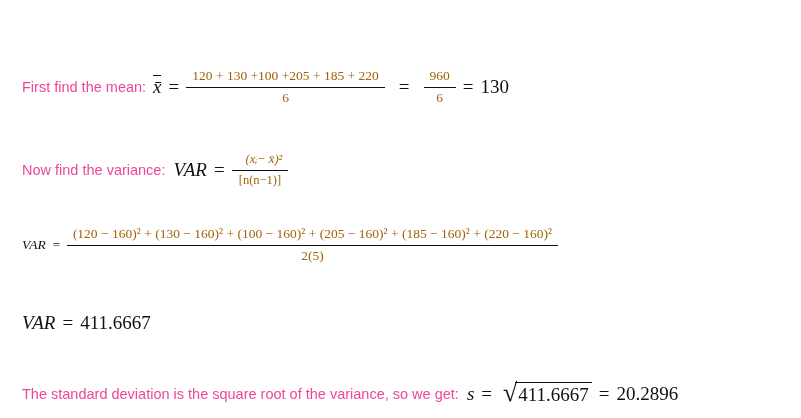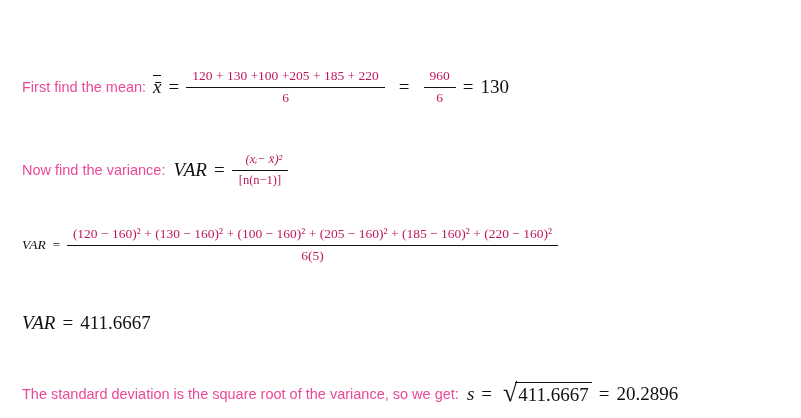--- a/index.html
+++ b/index.html
@@ -54,21 +54,21 @@
     display: inline-flex;
     flex-direction: column;
     align-items: center;
     justify-content: center;
     vertical-align: middle;
   }
   .frac .num, .frac .den {
     padding: 0 6px;
     text-align: center;
     font-family: "Liberation Serif", serif;
-    color: #be185d;
+    color: #a16207;
     line-height: 1.25;
   }
   .frac .bar {
     width: 100%;
     height: 1px;
     background: #111;
     margin: 2px 0;
   }
   .f-13 .num, .f-13 .den { font-size: 13.5px; }
   .f-12 .num, .f-12 .den { font-size: 12.5px; }
@@ -143,21 +143,21 @@
     <span class="den" style="">[n(n−1)]</span>
   </span>
 </div>
 
 <div class="line" style="left:22px; top:226px;">
   <span class="mathi-sm">VAR</span>
   <span class="mathi-sm" style="padding:0 6px;">=</span>
   <span class="frac f-13">
     <span class="num">(120 − 160)² +  (130 − 160)² +  (100 − 160)² +  (205 − 160)² +  (185 − 160)² +  (220 − 160)²</span>
     <span class="bar"></span>
-    <span class="den">6(5)</span>
+    <span class="den">2(5)</span>
   </span>
 </div>
 
 <div class="line" style="left:22px; top:312px;">
   <span class="mathi">VAR</span>
   <span class="eq">=</span>
   <span class="mathn">411.6667</span>
 </div>
 
 <div class="line" style="left:22px; top:382px;">

